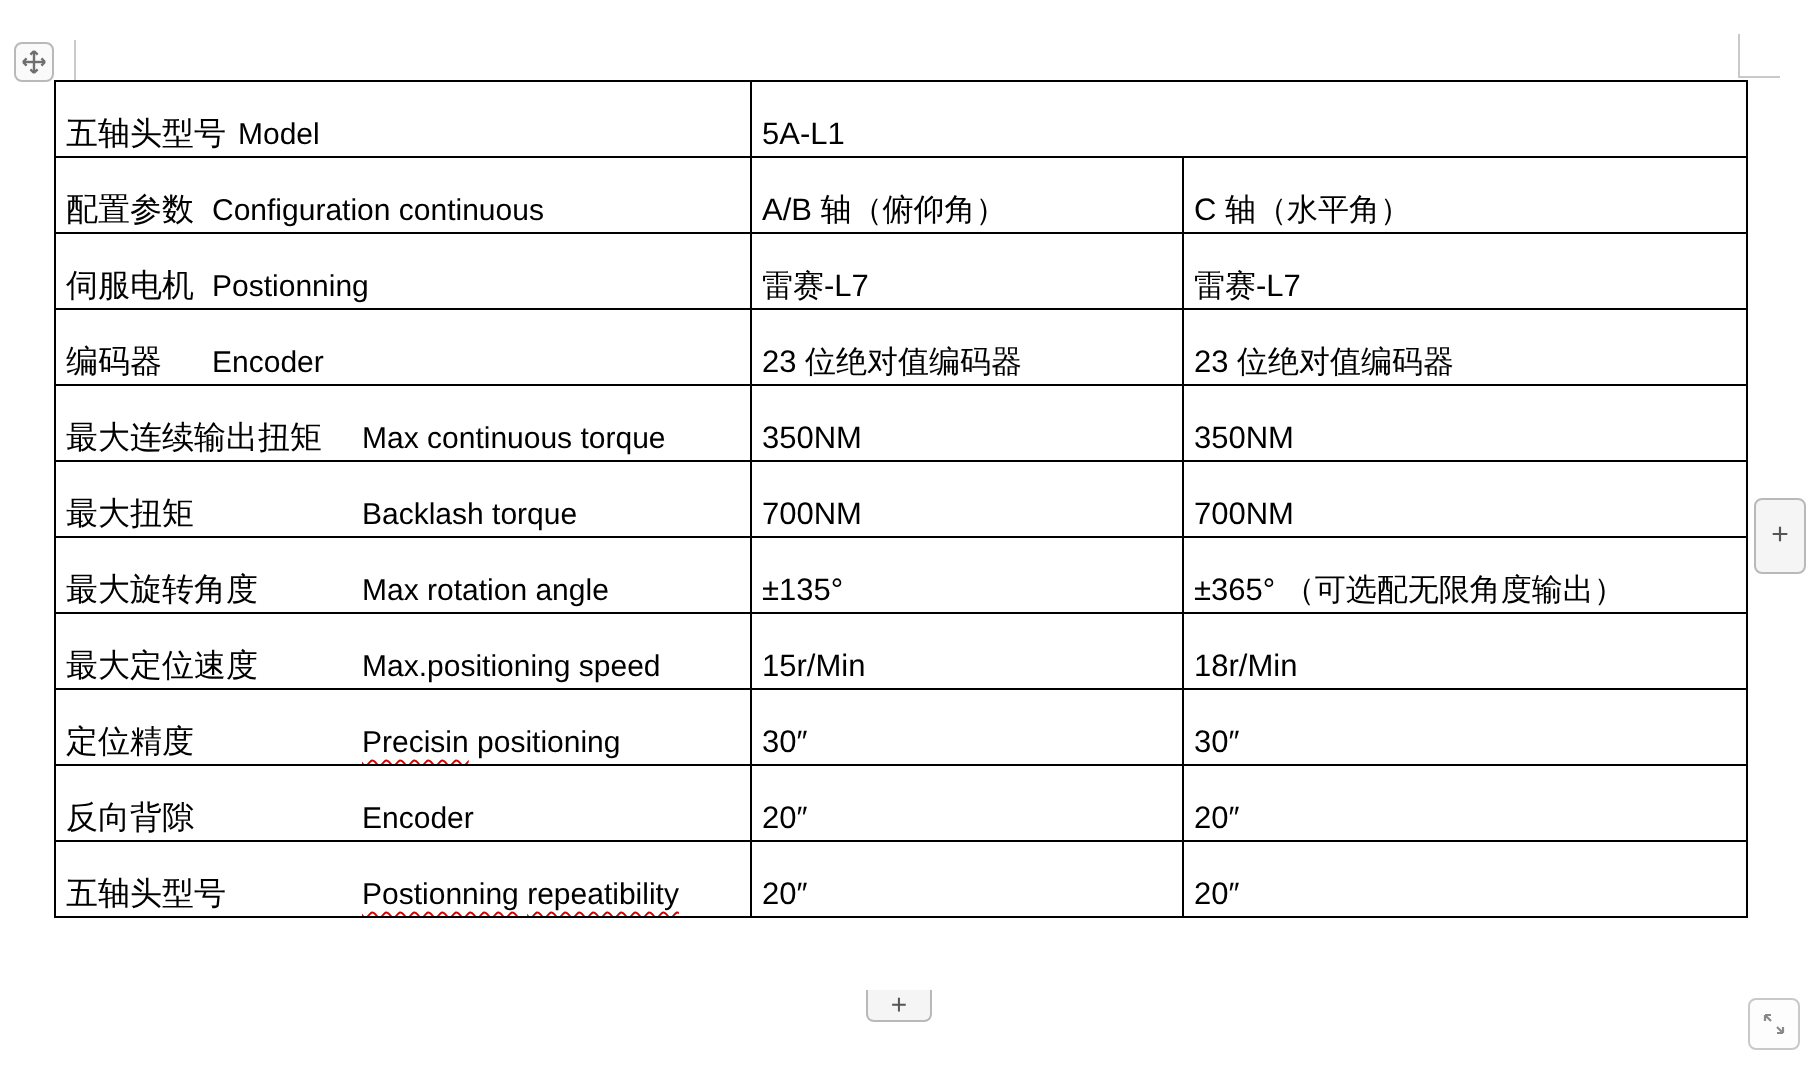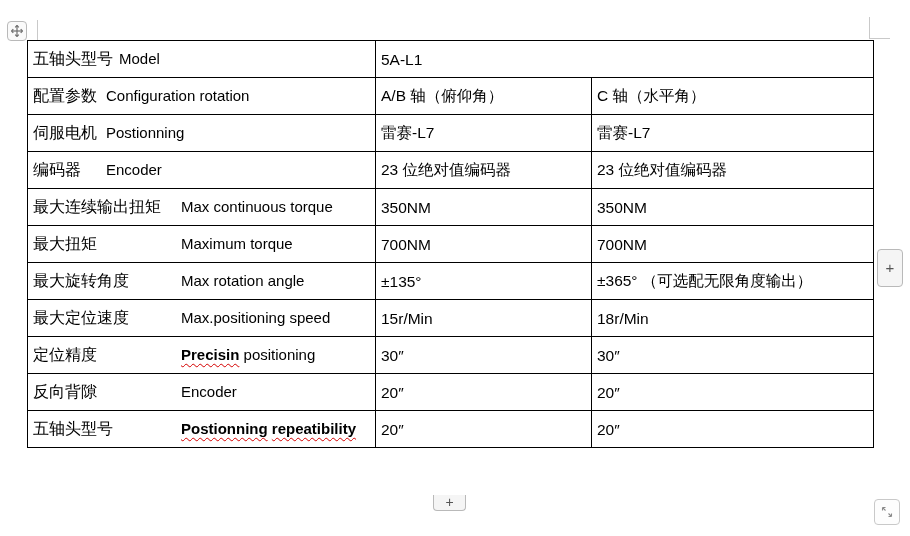--- a/index.html
+++ b/index.html
@@ -9,37 +9,36 @@
   
   .doc-table {
     position: absolute; left: 27px; top: 40px;
     border-collapse: collapse; table-layout: fixed; width: 846px;
     background: #fff;
   }
   .doc-table td {
     border: 1px solid #000000;
     height: 37px;
     vertical-align: middle;
-    padding: 1px 4px 0 5px;
+    padding: 16px 4px 0 5px;
     font-size: 15.5px;
     white-space: nowrap;
     overflow: hidden;
   }
   .label-cell .zh { display: inline-block; font-size: 16px; }
   .label-cell .zh.g0 { margin-right: 6px; }
   .label-cell .zh.g1 { width: 73px; }
   .label-cell .zh.g2 { width: 148px; }
   .label-cell .en { font-size: 15px; }
   .sp {
     text-decoration-line: underline;
     text-decoration-style: wavy;
     text-decoration-color: #d40000;
     text-decoration-thickness: 1px;
     text-underline-offset: 3px;
-    font-weight: bold;
   }
 
   
   .ctl {
     position: absolute;
     background: #f5f5f5;
     border: 1px solid #b9b9b9;
     border-radius: 4px;
     display: flex; align-items: center; justify-content: center;
     color: #555;
@@ -86,41 +85,41 @@
     <col style="width:348px">
     <col style="width:216px">
     <col style="width:282px">
   </colgroup>
   <tbody>
       <tr>
         <td class="label-cell"><span class="zh g0">五轴头型号</span><span class="en"><span>Model</span></span></td>
         <td class="value-cell" colspan="2">5A-L1</td>
       </tr>
       <tr>
-        <td class="label-cell"><span class="zh g1">配置参数</span><span class="en"><span>Configuration rotation</span></span></td>
+        <td class="label-cell"><span class="zh g1">配置参数</span><span class="en"><span>Configuration continuous</span></span></td>
         <td class="value-cell">A/B 轴（俯仰角）</td>
         <td class="value-cell">C 轴（水平角）</td>
       </tr>
       <tr>
         <td class="label-cell"><span class="zh g1">伺服电机</span><span class="en"><span>Postionning</span></span></td>
         <td class="value-cell">雷赛-L7</td>
         <td class="value-cell">雷赛-L7</td>
       </tr>
       <tr>
         <td class="label-cell"><span class="zh g1">编码器</span><span class="en"><span>Encoder</span></span></td>
         <td class="value-cell">23 位绝对值编码器</td>
         <td class="value-cell">23 位绝对值编码器</td>
       </tr>
       <tr>
         <td class="label-cell"><span class="zh g2">最大连续输出扭矩</span><span class="en"><span>Max continuous torque</span></span></td>
         <td class="value-cell">350NM</td>
         <td class="value-cell">350NM</td>
       </tr>
       <tr>
-        <td class="label-cell"><span class="zh g2">最大扭矩</span><span class="en"><span>Maximum torque</span></span></td>
+        <td class="label-cell"><span class="zh g2">最大扭矩</span><span class="en"><span>Backlash torque</span></span></td>
         <td class="value-cell">700NM</td>
         <td class="value-cell">700NM</td>
       </tr>
       <tr>
         <td class="label-cell"><span class="zh g2">最大旋转角度</span><span class="en"><span>Max rotation angle</span></span></td>
         <td class="value-cell">±135°</td>
         <td class="value-cell">±365° （可选配无限角度输出）</td>
       </tr>
       <tr>
         <td class="label-cell"><span class="zh g2">最大定位速度</span><span class="en"><span>Max.positioning speed</span></span></td>

